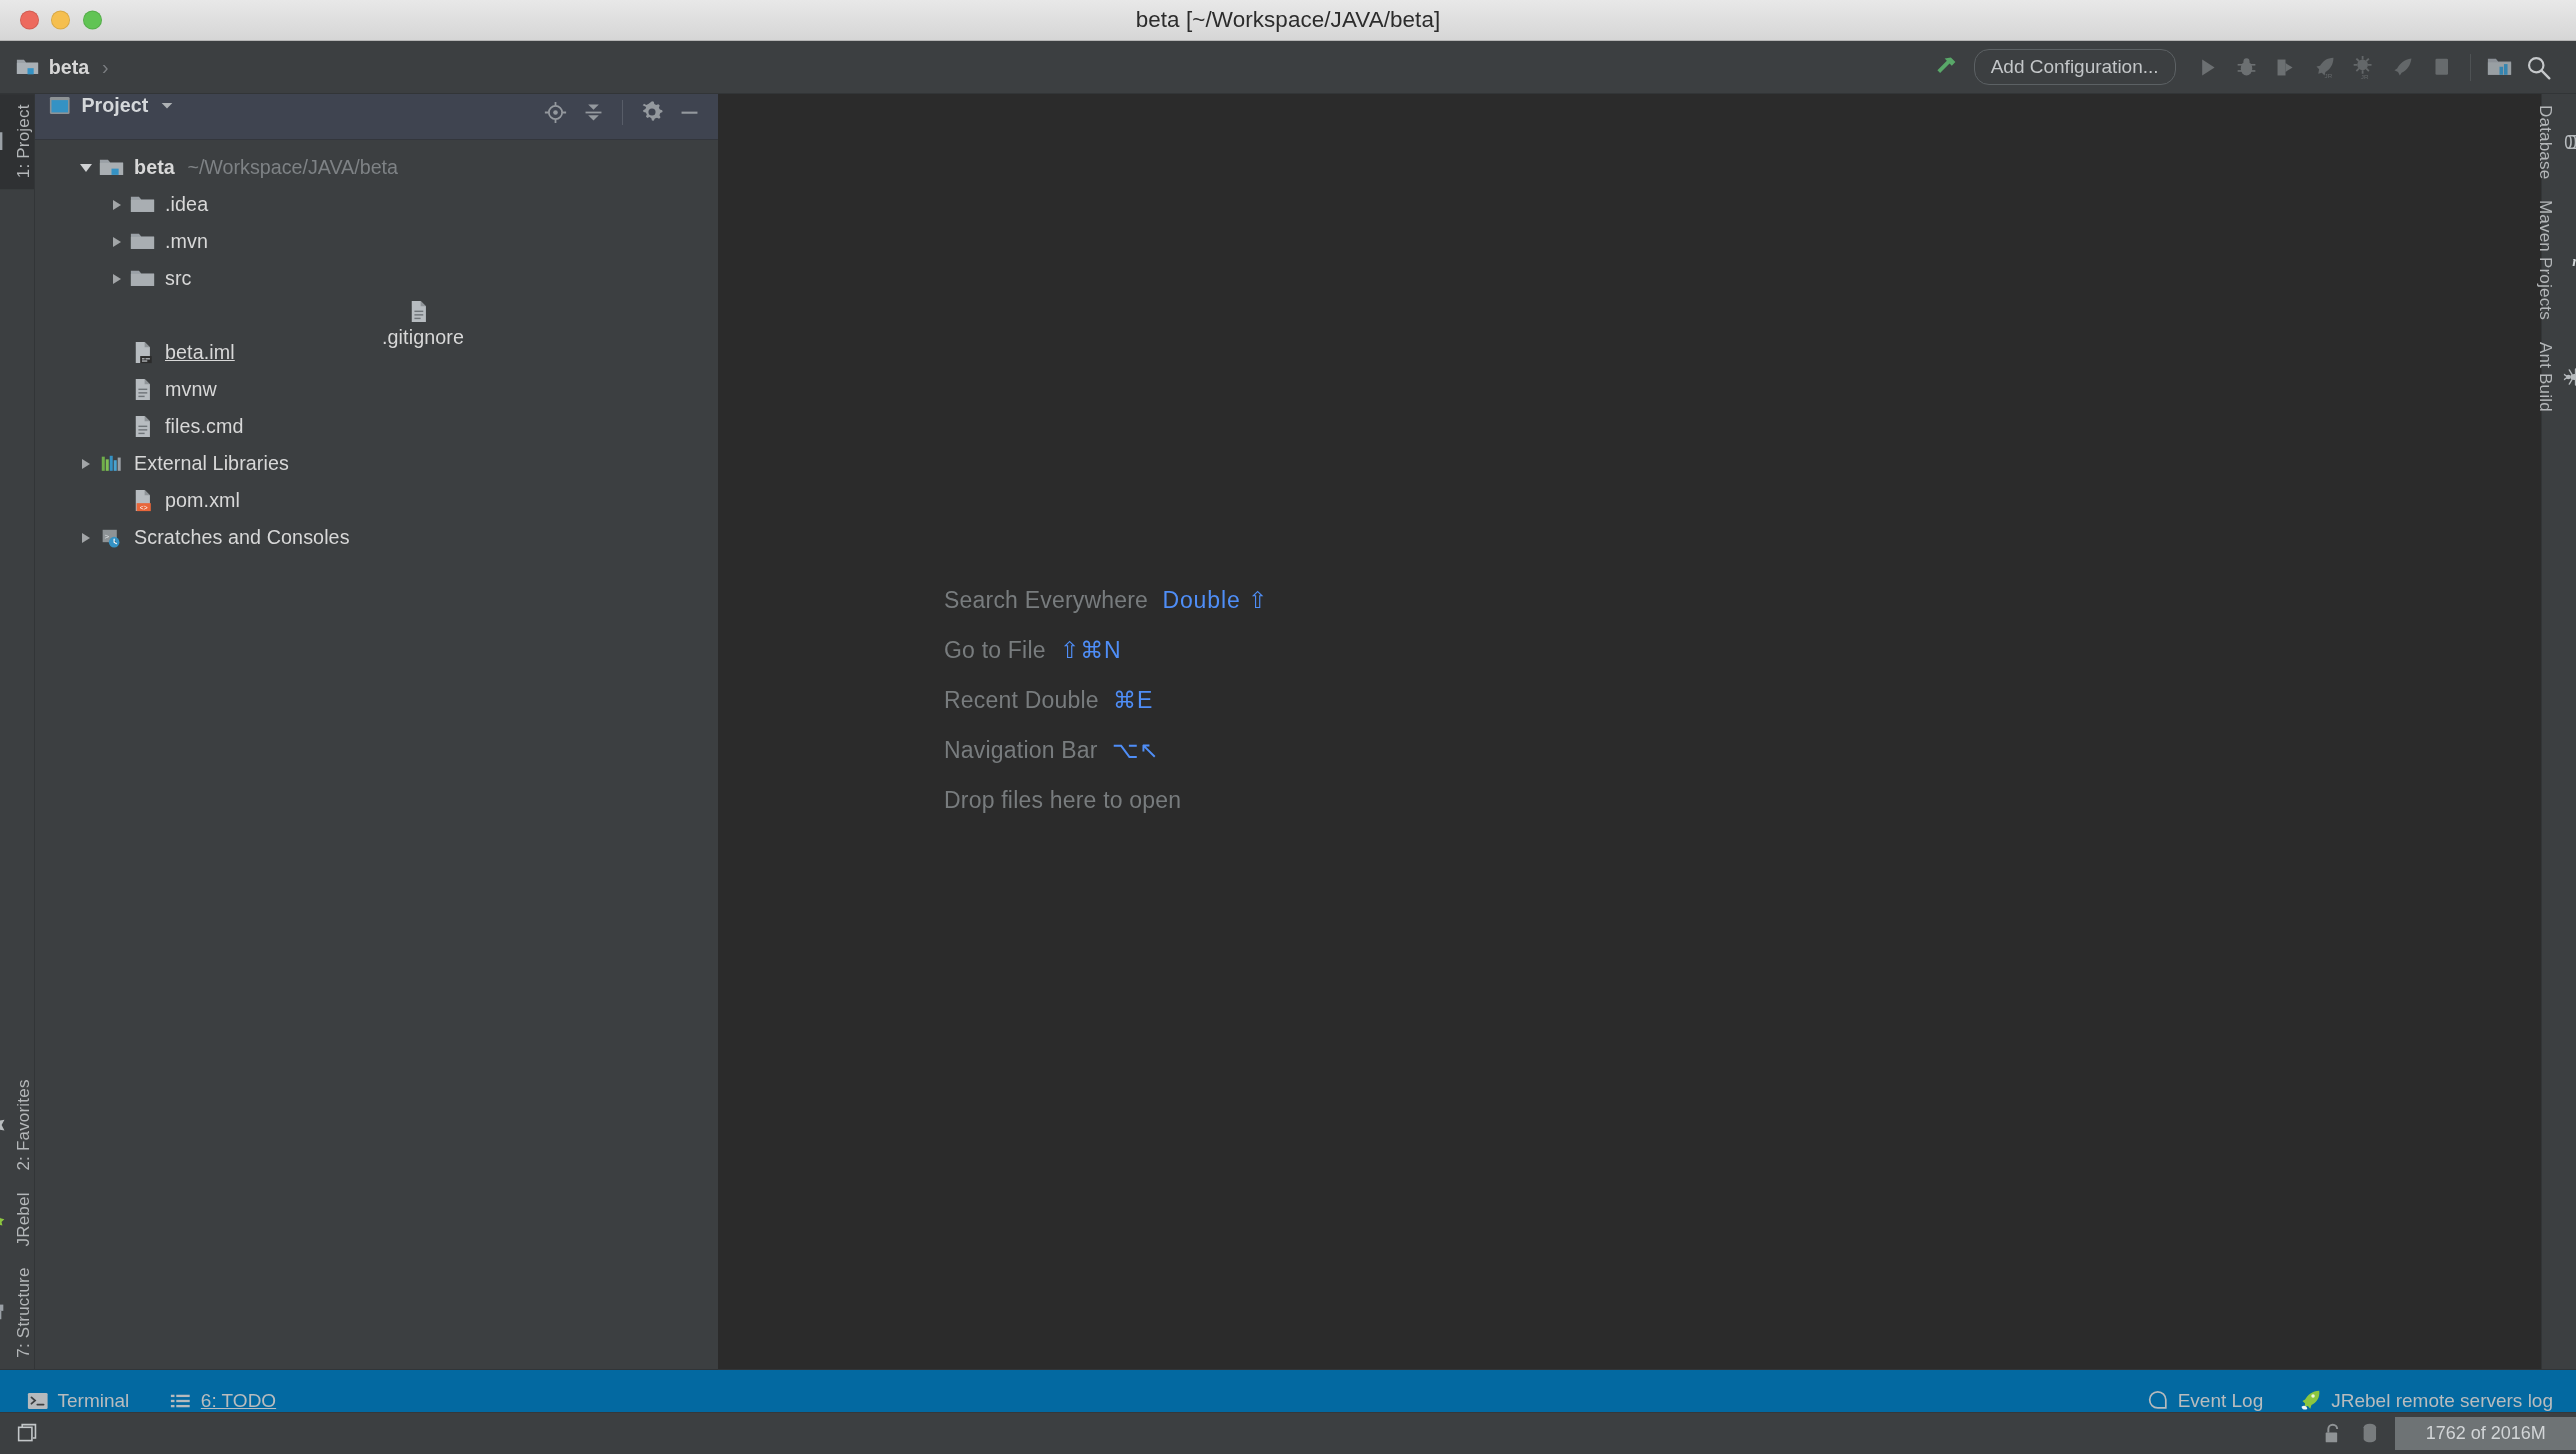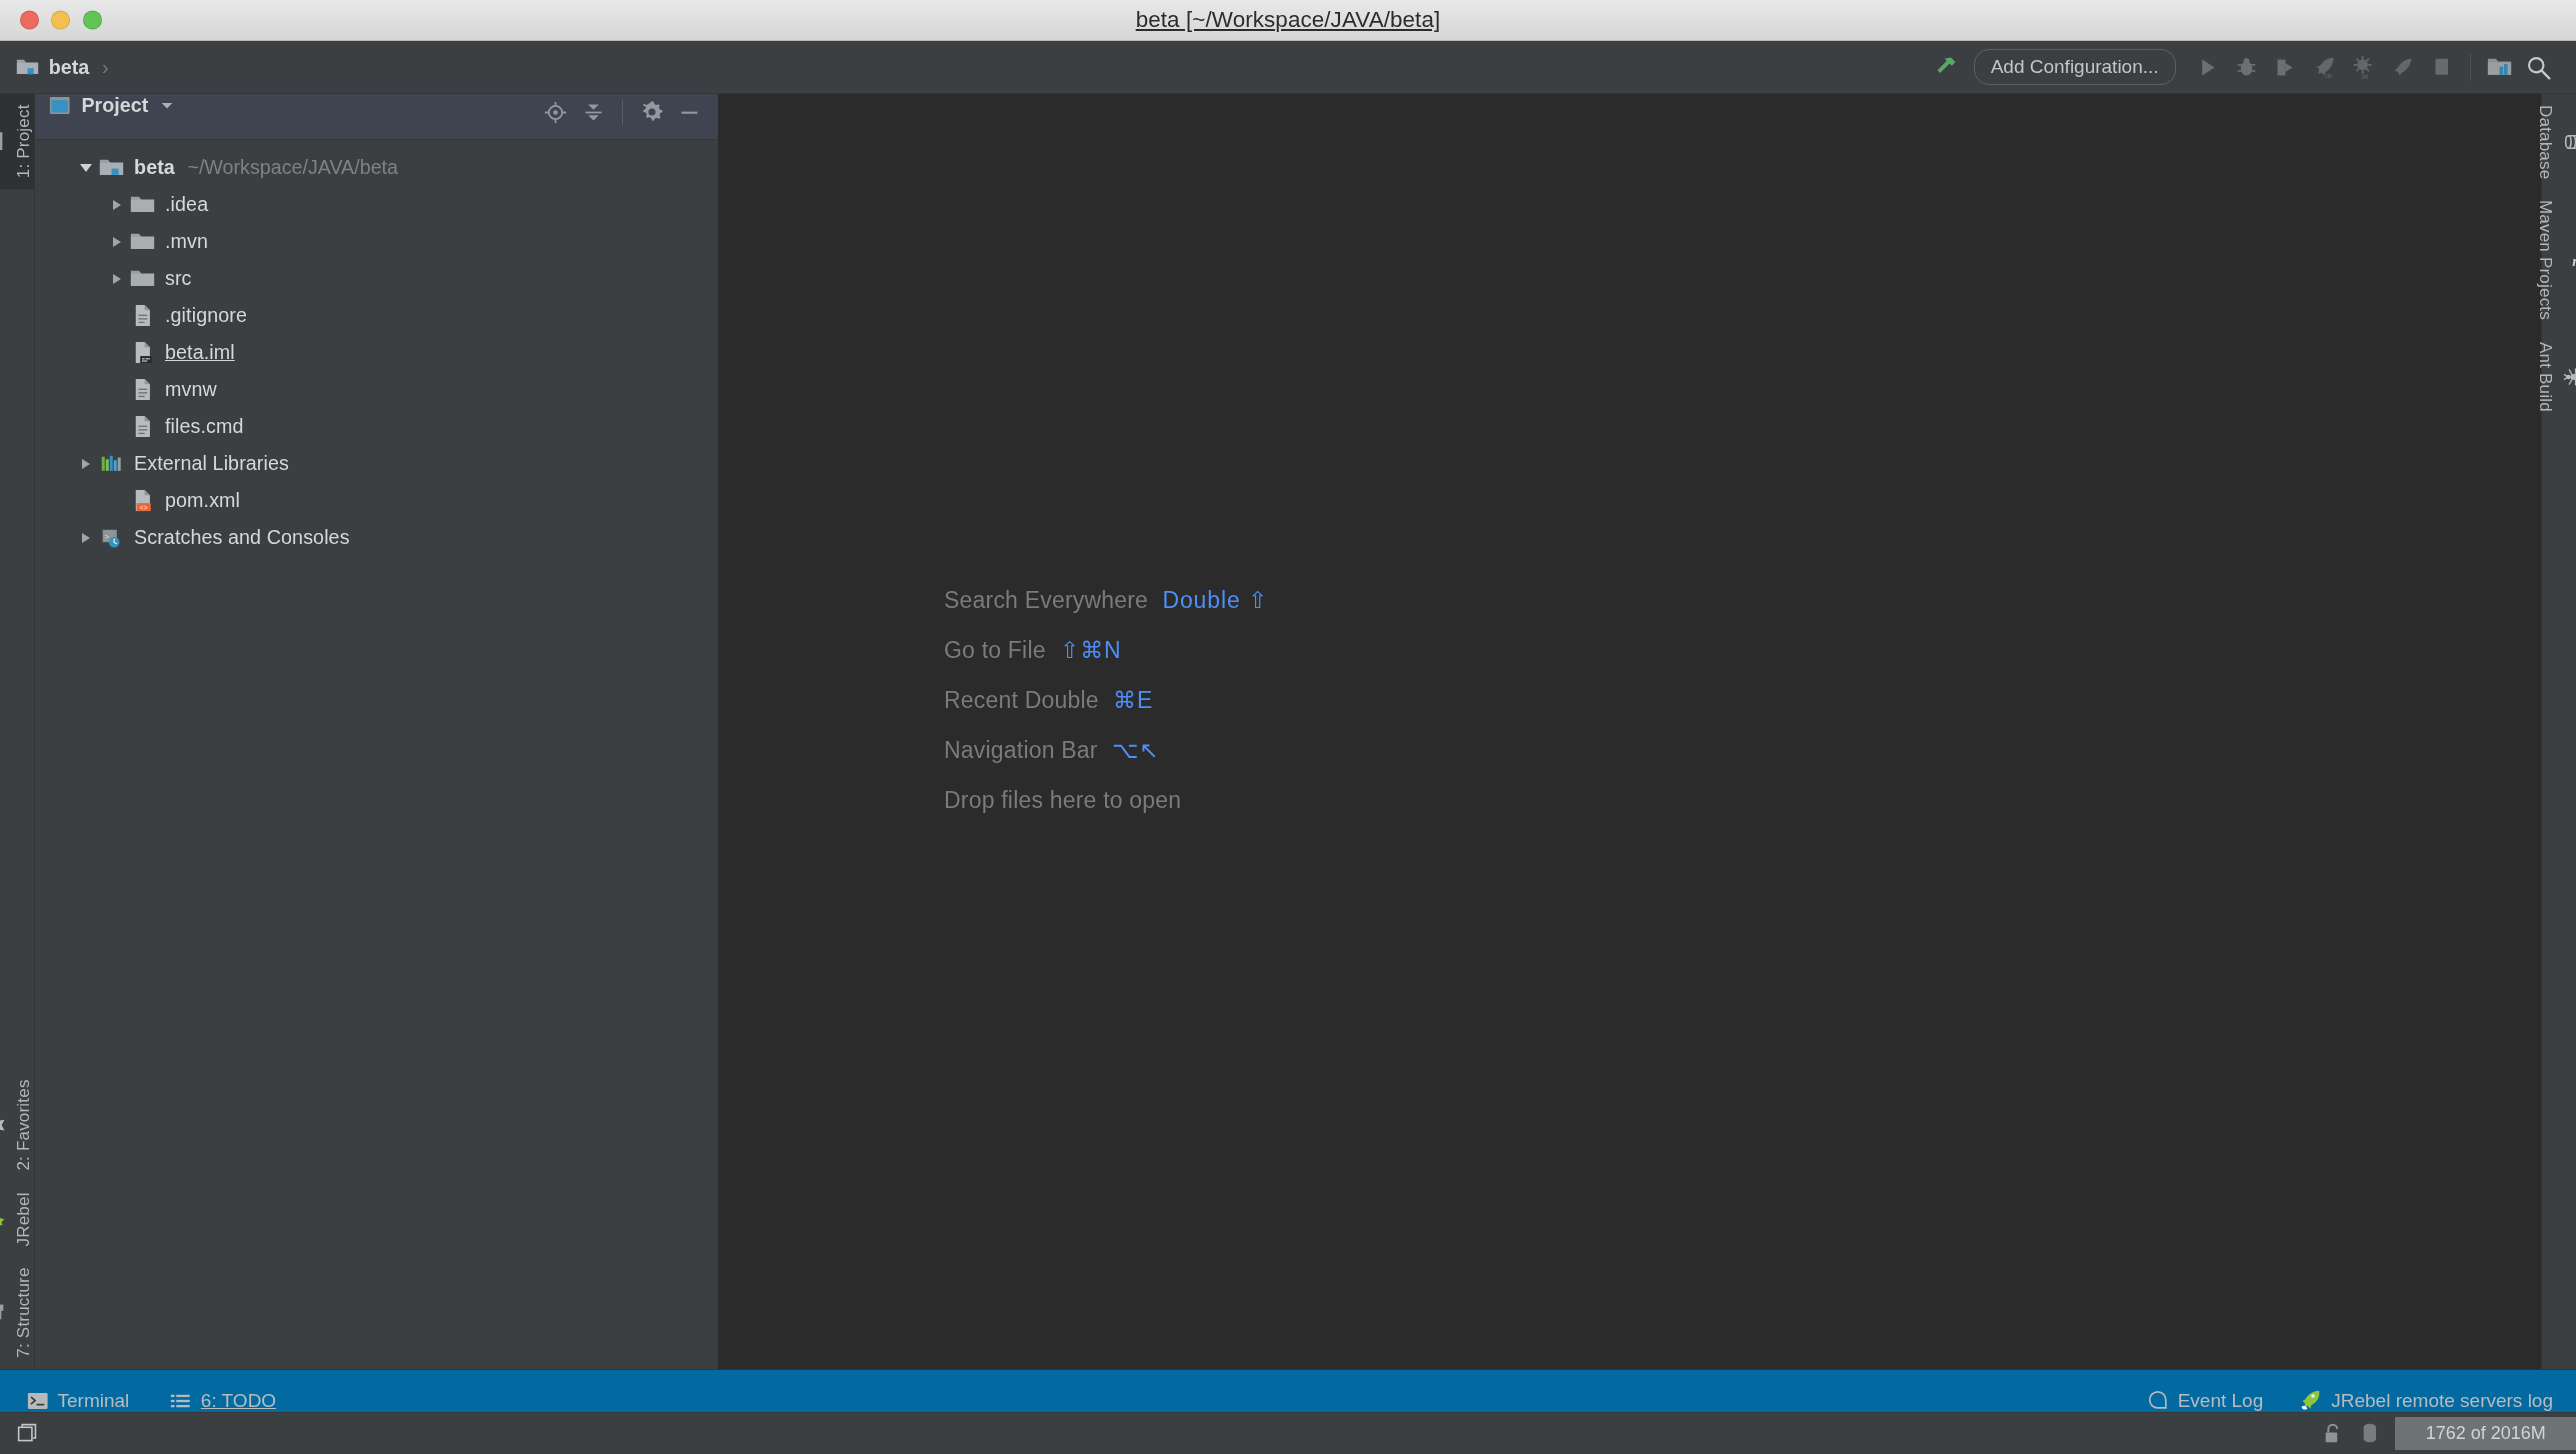--- a/index.html
+++ b/index.html
@@ -50,21 +50,20 @@
   .light.red    { background: #ed6a5e; box-shadow: inset 0 0 0 0.9px rgba(0,0,0,.12); }
   .light.yellow { background: #f5bf4f; box-shadow: inset 0 0 0 0.9px rgba(0,0,0,.12); }
   .light.green  { background: #61c454; box-shadow: inset 0 0 0 0.9px rgba(0,0,0,.12); }
   .win-title {
     width: 100%;
     text-align: center;
     font-size: 22.4px;
     color: #2c2c2c;
     letter-spacing: 0.1px;
     font-family: "Liberation Sans", sans-serif;
-    text-decoration: underline;
   }
 
   
   .navbar {
     position: relative;
     height: 52px;
     flex: 0 0 52px;
     background: #3c3f41;
     display: flex;
     align-items: center;
@@ -608,21 +607,21 @@
             </span>
           <span class="nicon">
             <svg width="25" height="20.6" viewBox="0 0 28 23">
               <path d="M1 3h9l2.6 3H27v14H1z" fill="#9aa0a6"></path>
               <path d="M1 6.5h26V20H1z" fill="#a9aeb2"></path>
             </svg>
           </span>
           <span class="nlabel">src</span>
         </div>
 
-        <div class="node" style="padding-left:93px;">
+        <div class="node" style="padding-left:93px;flex-direction:column;">
           <span class="nicon">
             <svg width="19.7" height="23" viewBox="0 0 22 26">
               <path d="M3 1h10l6 6v18H3z" fill="#b7bcc0"></path>
               <path d="M13 1l6 6h-6z" fill="#8f9498"></path>
               <g fill="#6f7478">
                   <rect x="6" y="12" width="10" height="1.6"></rect>
                   <rect x="6" y="16" width="10" height="1.6"></rect>
                   <rect x="6" y="20" width="7" height="1.6"></rect>
                 </g>
             </svg>

